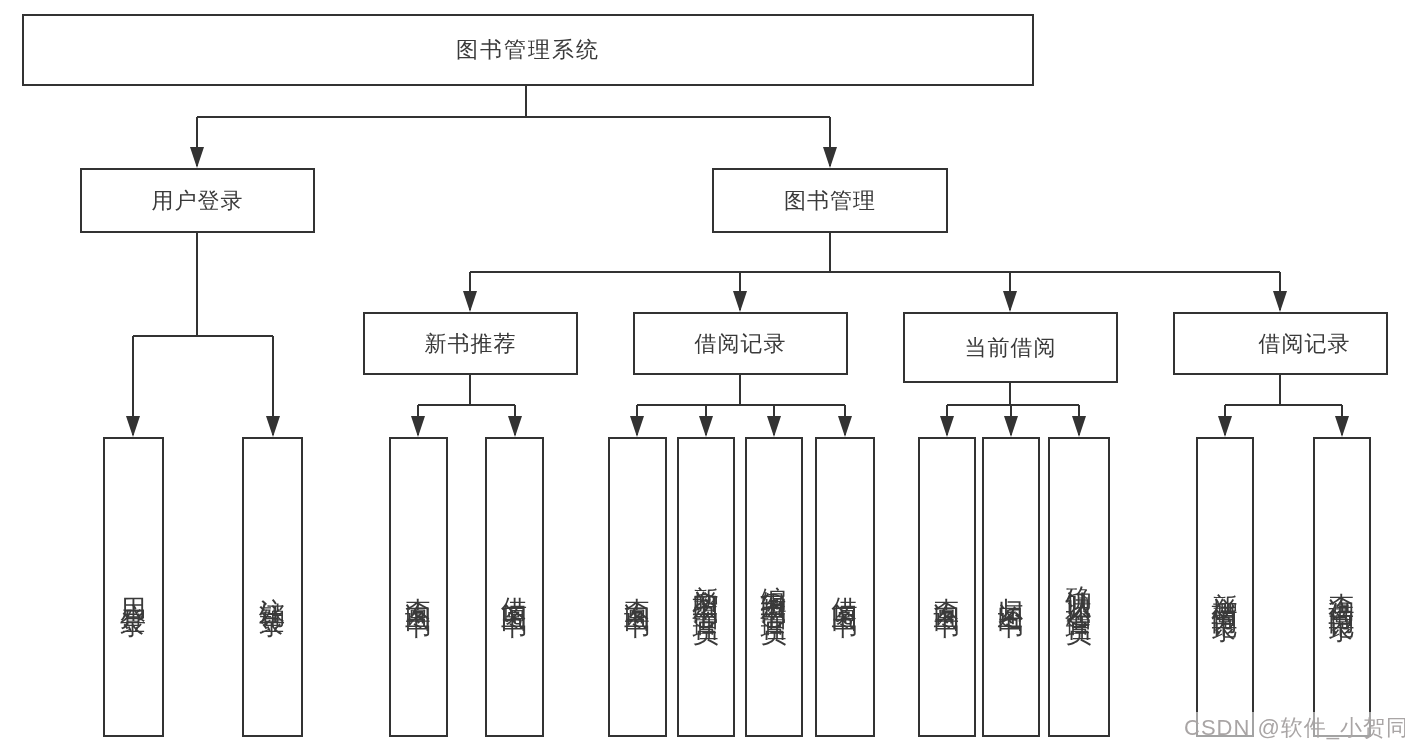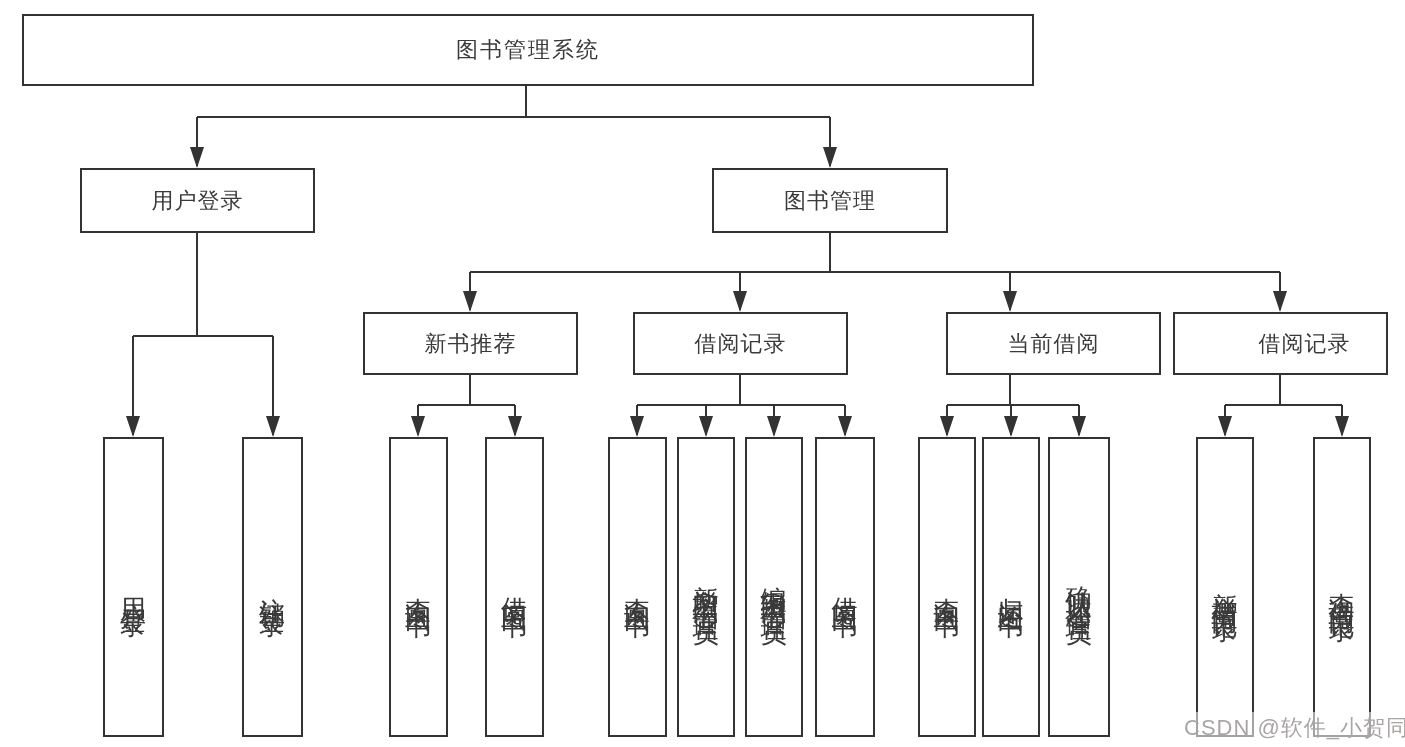--- a/index.html
+++ b/index.html
@@ -120,21 +120,21 @@
     <line x1="1342" y1="405" x2="1342" y2="435" marker-end="url(#arrow)"></line>
   </svg>
 
   <div class="box h-box title-box" style="left:22px; top:14px; width:1012px; height:72px;text-align:center;">图书管理系统</div>
 
   <div class="box h-box" style="left:80px; top:168px; width:235px; height:65px;">用户登录</div>
   <div class="box h-box" style="left:712px; top:168px; width:236px; height:65px;">图书管理</div>
 
   <div class="box h-box" style="left:363px; top:312px; width:215px; height:63px;">新书推荐</div>
   <div class="box h-box" style="left:633px; top:312px; width:215px; height:63px;">借阅记录</div>
-  <div class="box h-box" style="left:903px; top:312px; width:215px; height:63px;margin-left:43px;">当前借阅</div>
+  <div class="box h-box" style="left:903px; top:312px; width:215px; height:71px;">当前借阅</div>
   <div class="box h-box" style="left:1173px; top:312px; width:215px; height:63px;padding-left:48px;">借阅记录</div>
 
   <div class="box v-box" style="left:103px; top:437px; width:61px; height:300px;">用户登录</div>
   <div class="box v-box" style="left:242px; top:437px; width:61px; height:300px;">注销登录</div>
 
   <div class="box v-box" style="left:389px; top:437px; width:59px; height:300px;">查询图书</div>
   <div class="box v-box" style="left:485px; top:437px; width:59px; height:300px;">借阅图书</div>
 
   <div class="box v-box" style="left:608px; top:437px; width:59px; height:300px;">查询图书</div>
   <div class="box v-box" style="left:677px; top:437px; width:58px; height:300px;">新增图书（管理员）</div>

